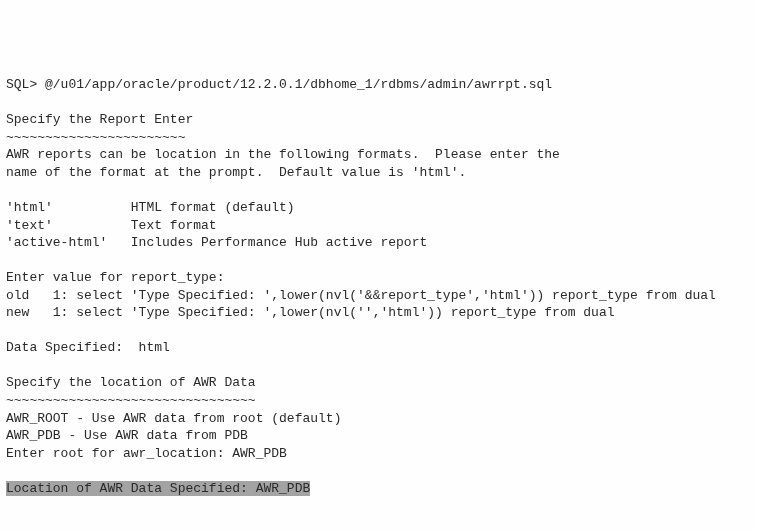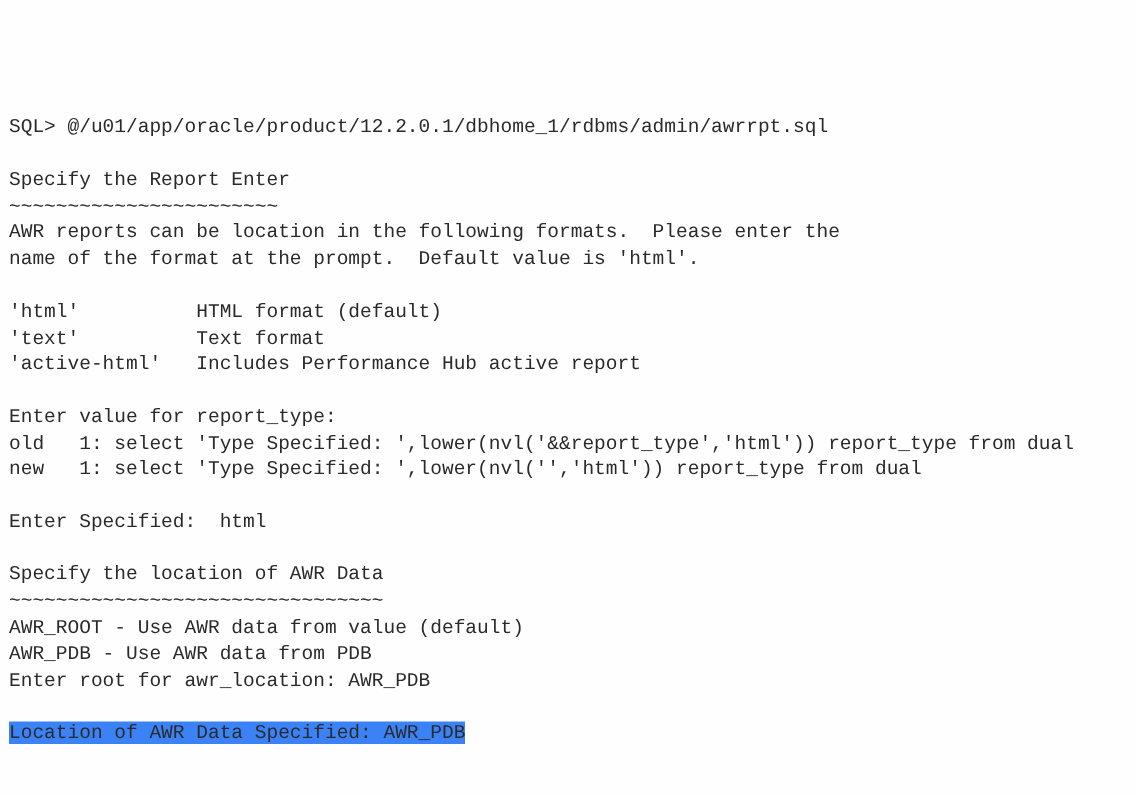--- a/index.html
+++ b/index.html
@@ -9,21 +9,21 @@
       font-size: 13px;
       line-height: 1.35;
       background: #fefefe;
       color: #2a2a2a;
       white-space: pre;
     }
     .tilde {
       letter-spacing: 0;
     }
     .highlight {
-      background: #3b82f6;
+      background: #a3a3a3;
       display: inline;
       margin-top: 28px;
     }
   </style>
 </head>
 <body>
 
 
 <div>
 <span>SQL&gt; @/u01/app/oracle/product/12.2.0.1/dbhome_1/rdbms/admin/awrrpt.sql</span>
@@ -34,25 +34,25 @@
 <span>name of the format at the prompt.  Default value is 'html'.</span>
 
 <span>'html'          HTML format (default)</span>
 <span>'text'          Text format</span>
 <span>'active-html'   Includes Performance Hub active report</span>
 
 <span>Enter value for report_type:</span>
 <span>old   1: select 'Type Specified: ',lower(nvl('&amp;&amp;report_type','html')) report_type from dual</span>
 <span>new   1: select 'Type Specified: ',lower(nvl('','html')) report_type from dual</span>
 
-<span>Enter Specified:  html</span>
+<span>Data Specified:  html</span>
 
 <span>Specify the location of AWR Data</span>
 <span class="tilde">~~~~~~~~~~~~~~~~~~~~~~~~~~~~~~~~</span>
-<span>AWR_ROOT - Use AWR data from value (default)</span>
+<span>AWR_ROOT - Use AWR data from root (default)</span>
 <span>AWR_PDB - Use AWR data from PDB</span>
 <span>Enter root for awr_location: AWR_PDB</span>
 
 <span class="highlight">Location of AWR Data Specified: AWR_PDB</span>
 
 
 
 
 
 </div>

